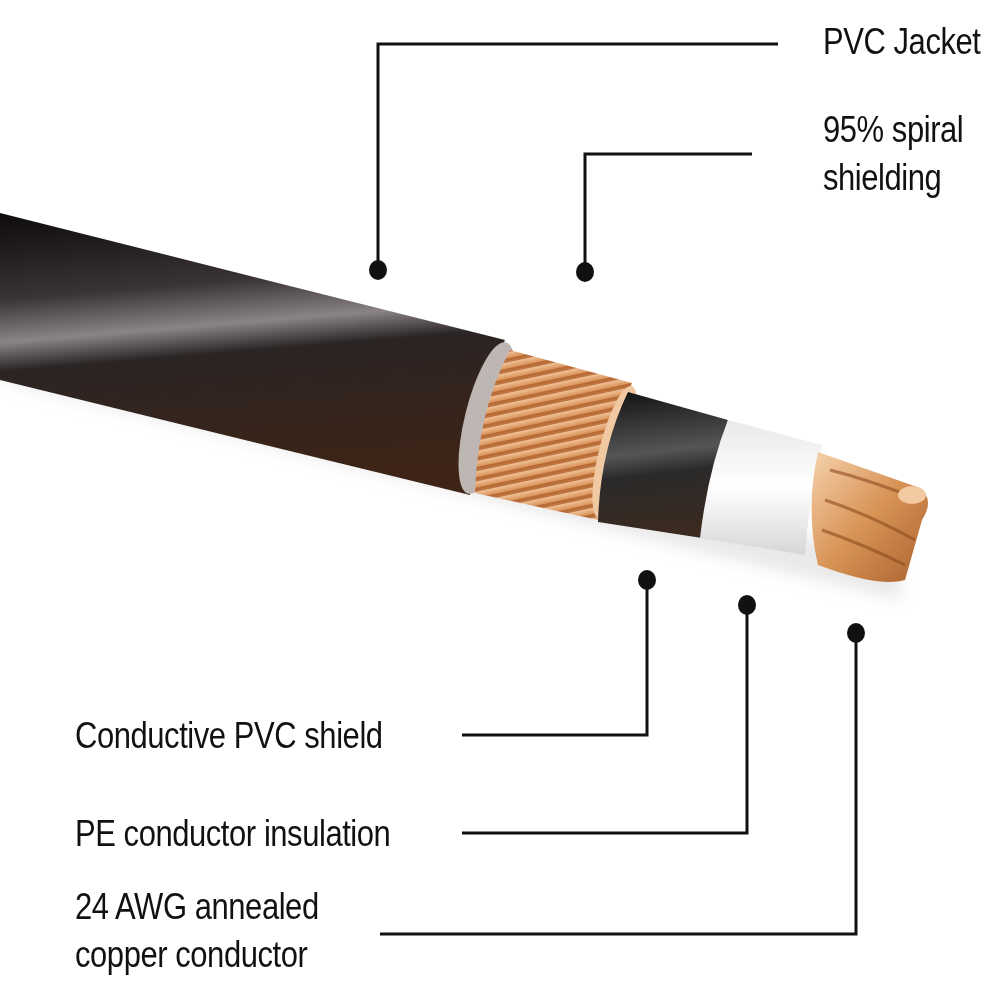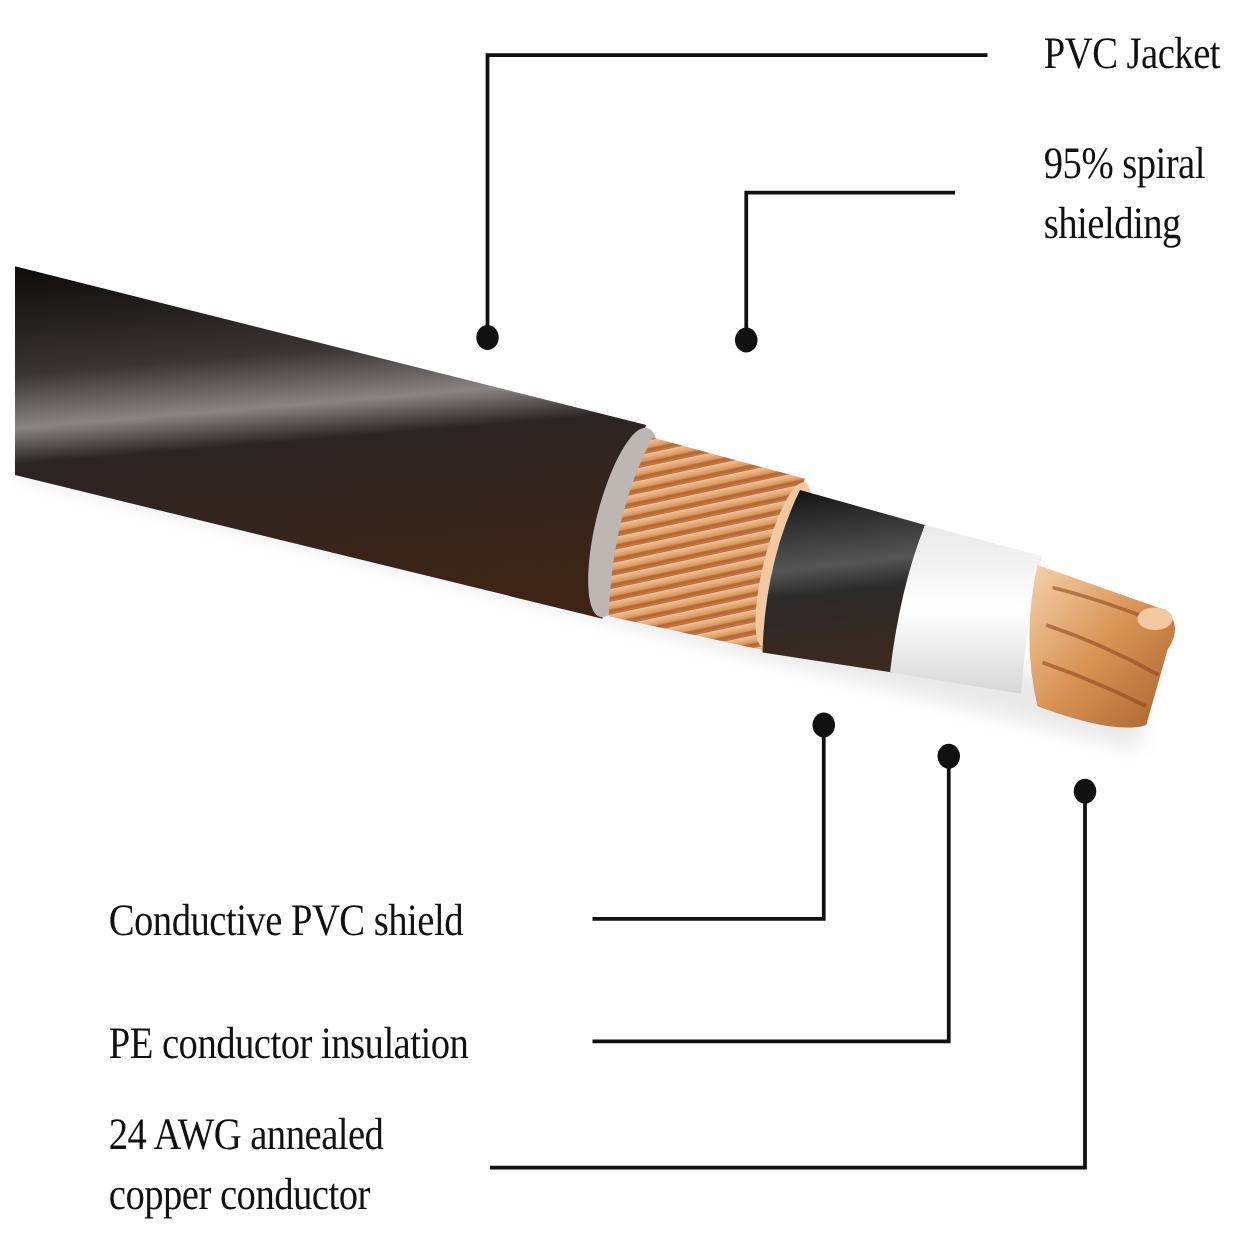--- a/index.html
+++ b/index.html
@@ -1,17 +1,17 @@
 <!DOCTYPE html>
 <html><head>
 <meta charset="utf-8">
 <style>
   html,body{margin:0;padding:0;background:#ffffff;}
   body{width:1000px;height:1000px;position:relative;overflow:hidden;font-family:"Liberation Sans",sans-serif;}
-  .stage{position:absolute;left:12px;top:0;width:972px;height:1000px;font-family:Liberation Serif, serif;}
+  .stage{position:absolute;left:0;top:0;width:972px;height:1000px;}
   .label{position:absolute;color:#111;font-size:36px;line-height:44px;letter-spacing:-0.5px;transform:scaleX(0.86);transform-origin:left top;white-space:nowrap;}
   svg{position:absolute;left:0;top:0;}
 </style>
 </head>
 <body>
 
 <div class="stage">
 
   <svg width="1000" height="1000" viewBox="0 0 1000 1000">
     <defs>

